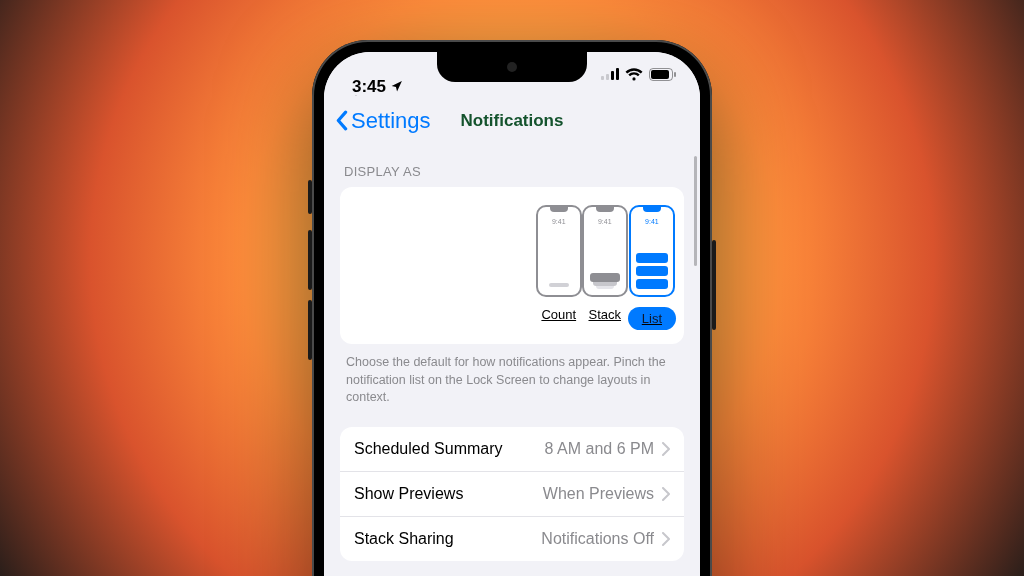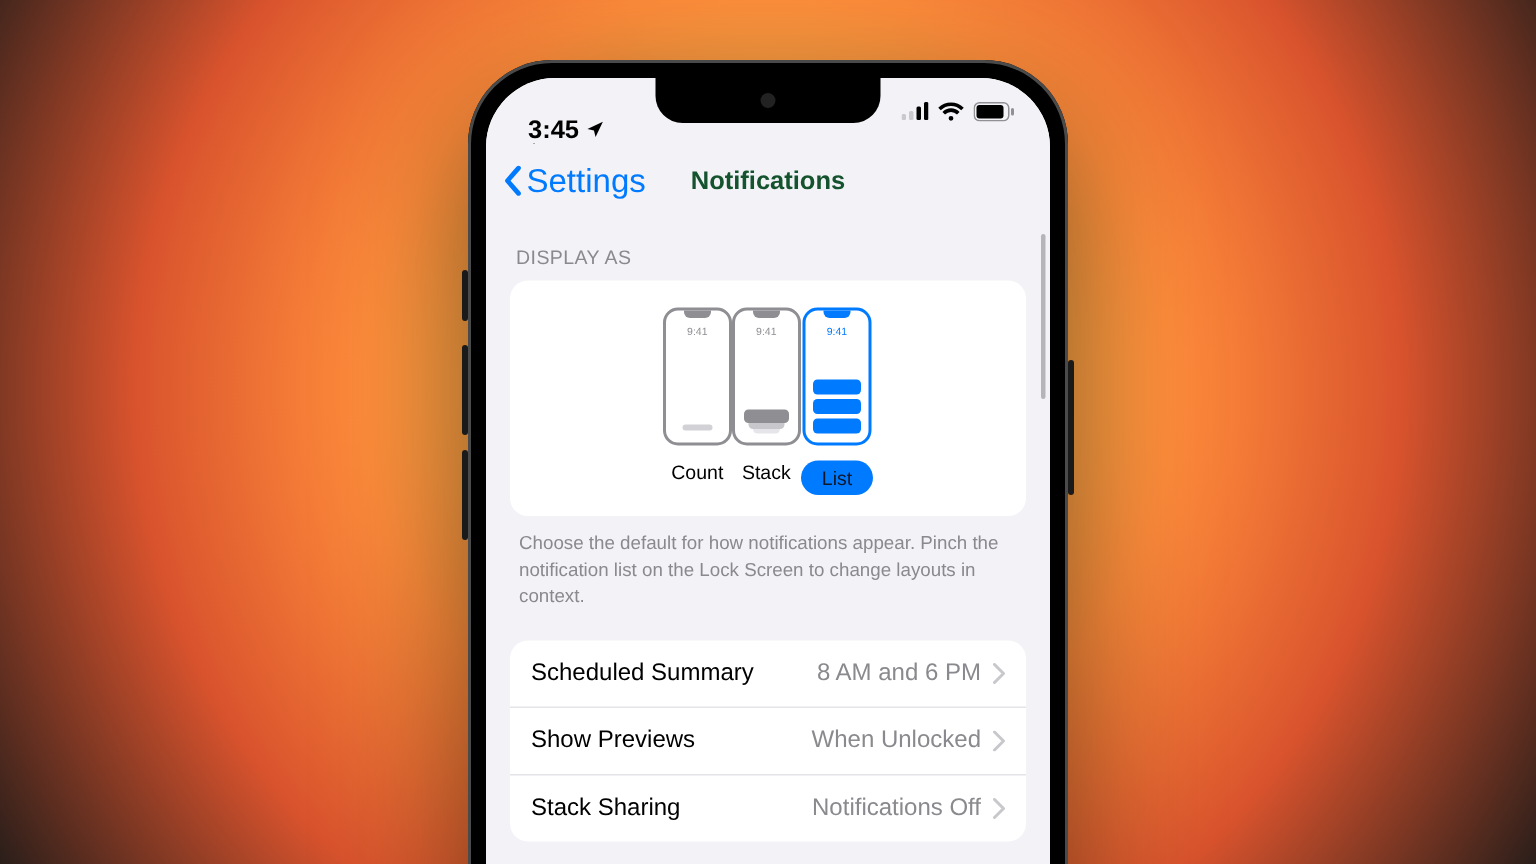--- a/index.html
+++ b/index.html
@@ -54,21 +54,21 @@
     height: 50px; display:flex; align-items:center; justify-content:center;
     position:relative; background:#f2f2f7;
     border-bottom: 0.5px solid rgba(0,0,0,0.0);
   }
   .nav-back { position:absolute; left:12px; display:flex; align-items:center; color:#007aff; font-size:22px; gap:2px;}
   .nav-title { font-size:17px; font-weight:600; color:#14532d;}
   .content { background:#f2f2f7; padding: 0 16px; overflow:hidden; position:relative; height:calc(100% - 94px);}
   .scrollbar-hint{ position:absolute; right:3px; top:10px; width:3px; height:110px; background:rgba(0,0,0,0.25); border-radius:2px;}
   .section-header { font-size:13px; color:#8a8a8e; letter-spacing:0.3px; padding:18px 4px 8px; text-transform:uppercase;}
   .card { background:#fff; border-radius:12px; }
-  .display-as { display:flex; justify-content:center; padding:18px 8px 14px; }
+  .display-as { display:flex; justify-content:flex-end; padding:18px 8px 14px;text-decoration:underline; }
   .option { display:flex; flex-direction:column; align-items:center; gap:10px; cursor:pointer;}
   .mini-phone {
     width:46px; height:92px; border:2.5px solid #8e8e93; border-radius:10px;
     position:relative; background:#fff;
   }
   .mini-phone.selected { border-color:#007aff; }
   .mini-notch { position:absolute; top:0; left:50%; transform:translateX(-50%); width:18px; height:5px; background:#8e8e93; border-bottom-left-radius:4px; border-bottom-right-radius:4px;}
   .mini-phone.selected .mini-notch { background:#007aff; }
   .mini-time { font-size:7px; color:#8e8e93; position:absolute; top:11px; width:100%; text-align:center; }
   .mini-phone.selected .mini-time{ color:#007aff; }
@@ -210,21 +210,21 @@
             <span class="chevron">
               <svg width="8" height="14" viewBox="0 0 8 14" fill="none" stroke="#c7c7cc" stroke-width="2" stroke-linecap="round" stroke-linejoin="round">
                   <path d="M1 1l6 6-6 6"></path>
                 </svg>
             </span>
           </div>
         </div>
         <div class="row">
           <div class="row-label">Show Previews</div>
           <div class="row-right">
-            <div class="row-value">When Unlocked</div>
+            <div class="row-value">When Previews</div>
             <span class="chevron">
               <svg width="8" height="14" viewBox="0 0 8 14" fill="none" stroke="#c7c7cc" stroke-width="2" stroke-linecap="round" stroke-linejoin="round">
                   <path d="M1 1l6 6-6 6"></path>
                 </svg>
             </span>
           </div>
         </div>
         <div class="row">
           <div class="row-label">Stack Sharing</div>
           <div class="row-right">

